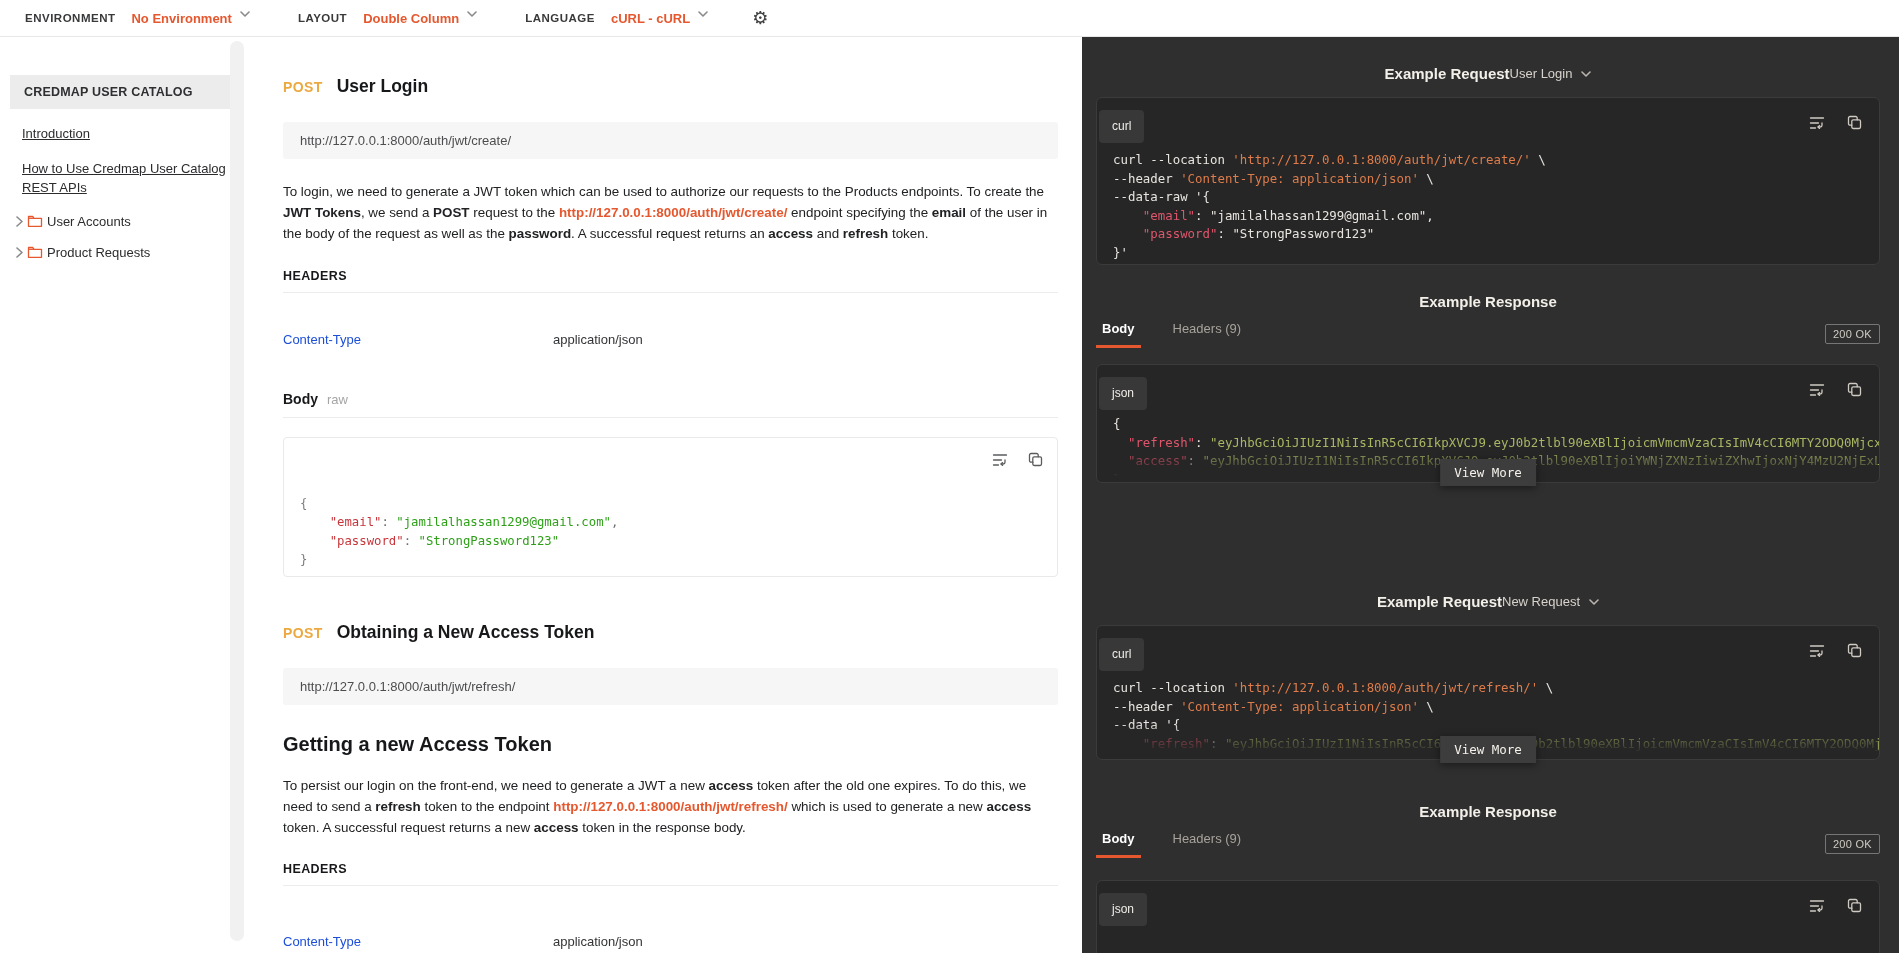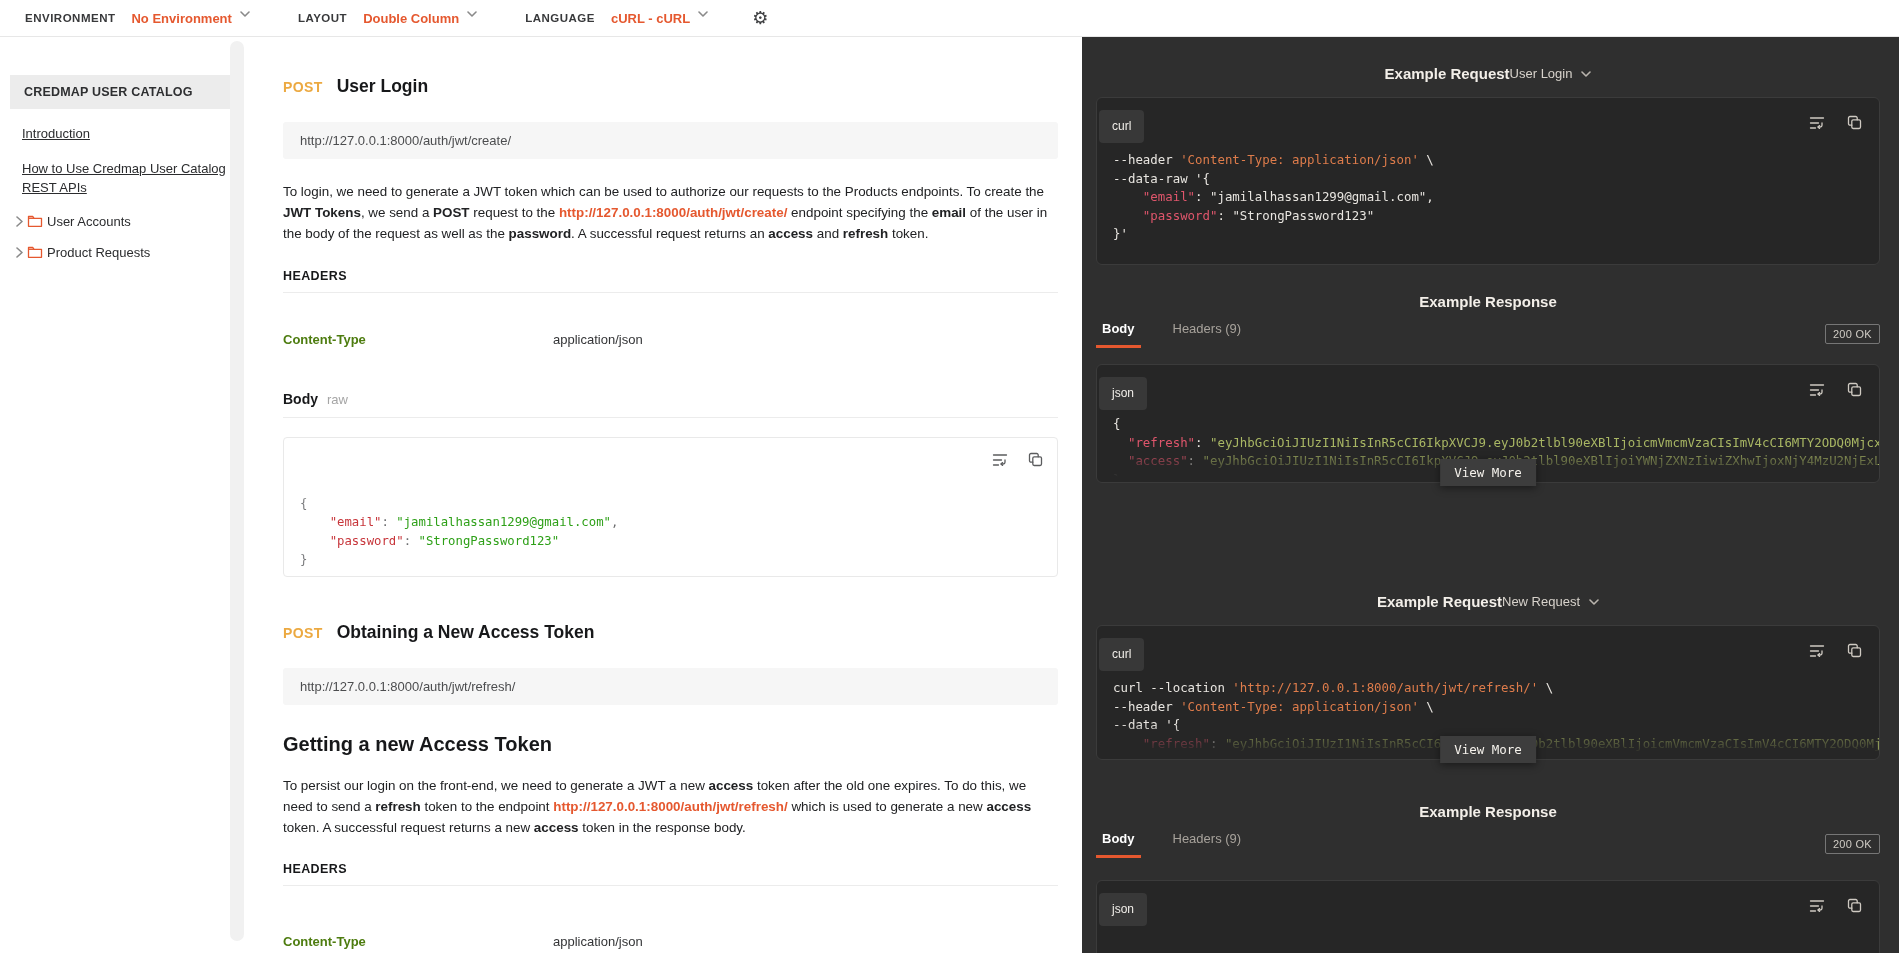--- a/index.html
+++ b/index.html
@@ -31,21 +31,21 @@
   .mt1{margin-top:39px}.mt2{margin-top:45px}
   .method{font-size:14px;font-weight:700;color:#eca941;letter-spacing:.4px}
   .ep-name{font-size:17.5px;font-weight:700;color:#17181a}
   .url-box{margin-top:25px;background:#f6f6f6;border-radius:3px;height:37px;display:flex;align-items:center;padding:0 17px;font-size:13px;color:#4c4d4f;cursor:text}
   .para{margin-top:23px;font-size:13.4px;line-height:20.8px;color:#212224}
   .seg-bold{font-weight:700}
   .seg-link{color:#e5582f;font-weight:600;cursor:pointer}
   .headers-label{margin-top:25px;padding-bottom:9px;border-bottom:1px solid #ececec;font-size:12.5px;font-weight:700;color:#17181a;letter-spacing:.4px}
   .hl2{margin-top:23px}
   .header-row{display:flex;margin-top:39px;font-size:13px;align-items:baseline}
-  .hname{width:270px;font-weight:700;color:#4d7c0f}
+  .hname{width:270px;font-weight:400;color:#1d4ed8}
   .hvalue{color:#333436}
   .body-row{margin-top:44px;padding-bottom:10px;border-bottom:1px solid #ececec;display:flex;align-items:baseline;gap:9px}
   .body-word{font-size:14px;font-weight:700;color:#17181a}
   .body-mode{font-size:13px;color:#a5a5a5}
   .light-code{position:relative;margin-top:19px;border:1px solid #e9e9e9;border-radius:4px;height:140px;padding:56px 16px 0 16px;font-family:"DejaVu Sans Mono","Liberation Mono",monospace;font-size:12.3px;line-height:18.6px;color:#6d6e70;background:#fff}
   .light-code .seg-key{color:#c7353a}
   .light-code .seg-val{color:#2ea018}
   .light-code .seg-brace{color:#7a7b7d}
   .code-actions{position:absolute;top:14px;right:14px;display:flex;gap:20px}
   .icon-btn{background:none;border:none;padding:0;cursor:pointer;display:flex}
@@ -222,20 +222,21 @@
           </svg>
       </button>
       <button class="icon-btn">
         <svg class="dicon" width="15" height="15" viewBox="0 0 15 15">
             <rect x="4.8" y="4.8" width="8.7" height="8.7" rx="1.4"></rect>
             <path d="M10.2 4.8V3A1.5 1.5 0 0 0 8.7 1.5H3A1.5 1.5 0 0 0 1.5 3v5.7A1.5 1.5 0 0 0 3 10.2h1.8"></path>
           </svg>
       </button>
     </div>
     <div class="code-body">
+        <div class="code-line"><span class="seg-plain">curl --location </span><span class="seg-str">'http://127.0.0.1:8000/auth/jwt/create/'</span><span class="seg-plain"> \</span></div>
         <div class="code-line"><span class="seg-plain">--header </span><span class="seg-str">'Content-Type: application/json'</span><span class="seg-plain"> \</span></div>
         <div class="code-line"><span class="seg-plain">--data-raw '{</span></div>
         <div class="code-line"><span class="seg-plain">    </span><span class="seg-key">"email"</span><span class="seg-plain">: </span><span class="seg-plain">"jamilalhassan1299@gmail.com",</span></div>
         <div class="code-line"><span class="seg-plain">    </span><span class="seg-key">"password"</span><span class="seg-plain">: </span><span class="seg-plain">"StrongPassword123"</span></div>
         <div class="code-line"><span class="seg-plain">}'</span></div>
       </div>
   </div>
 
   <div class="ex-head eh2">
     <span class="ex-title">Example Response</span>

